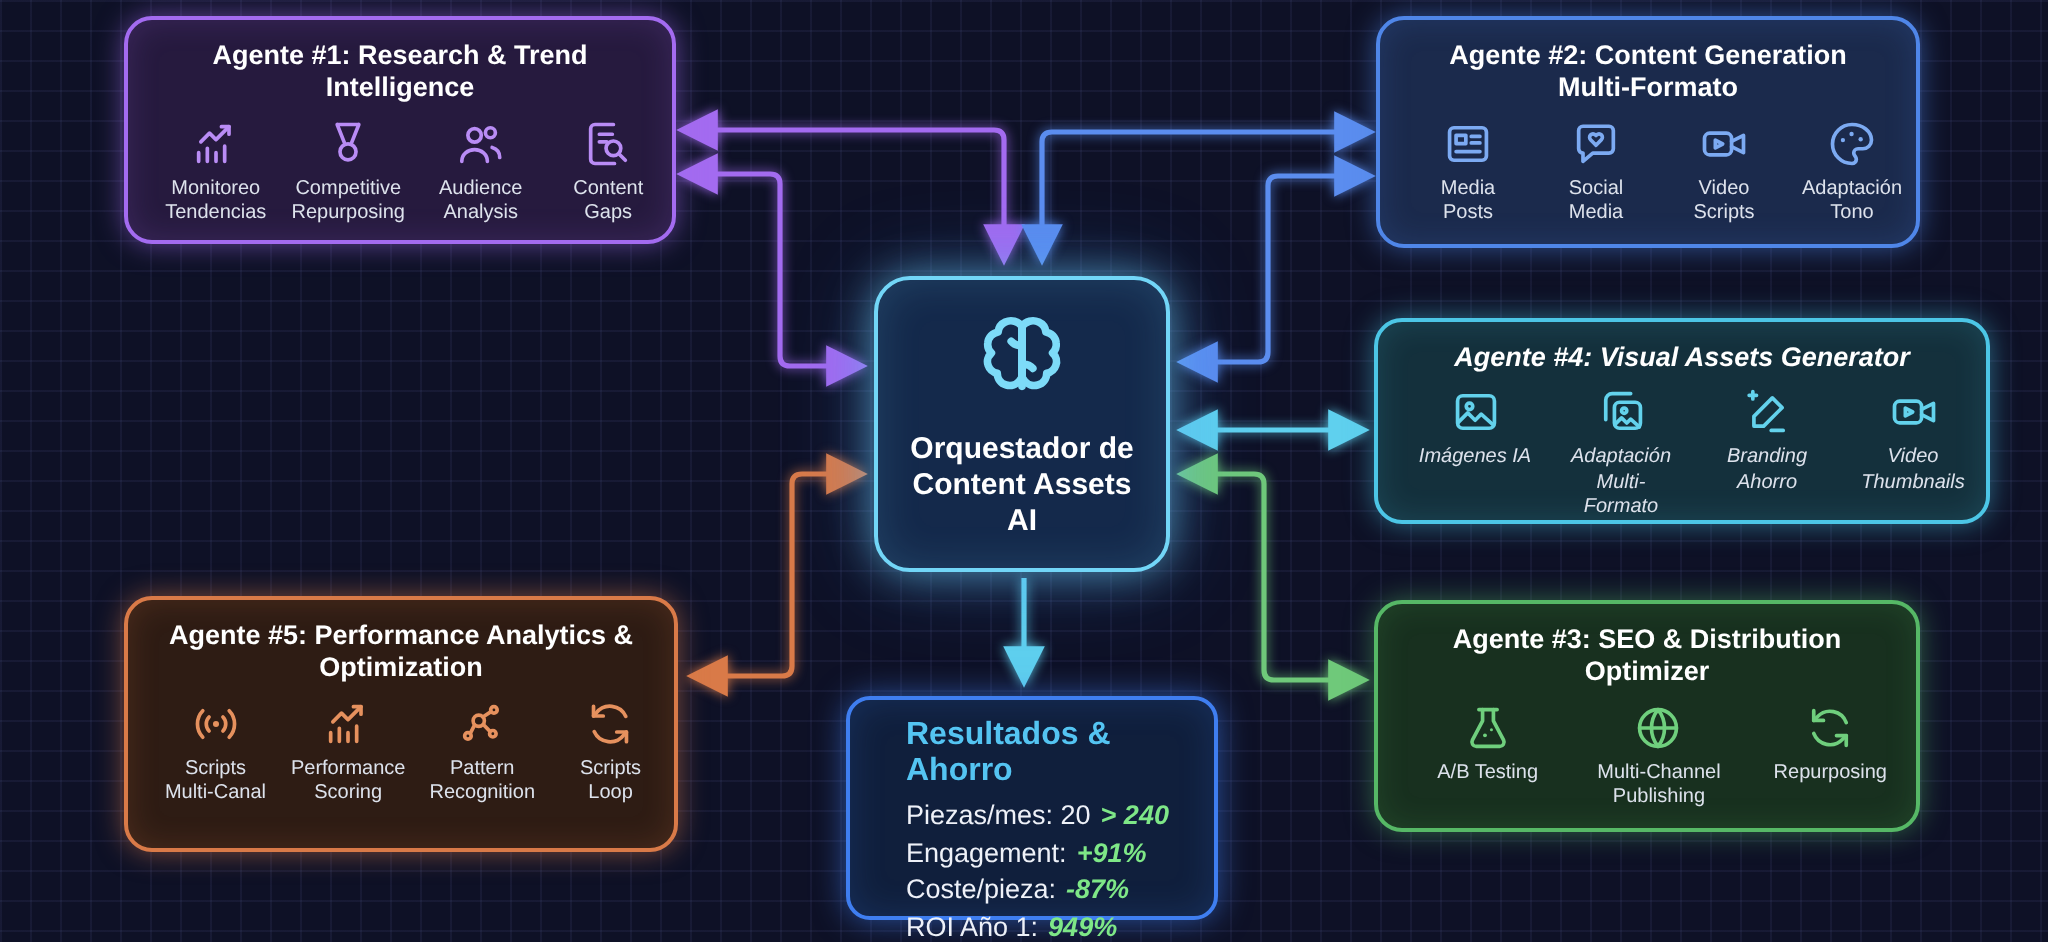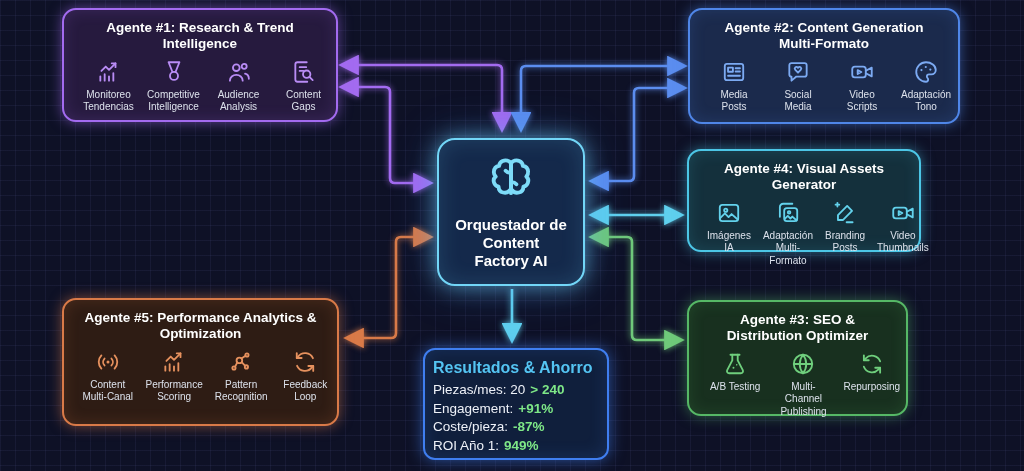--- a/index.html
+++ b/index.html
@@ -22,45 +22,45 @@
   .item svg{width:26px;height:26px;}
   .item .lbl{font-size:10px;line-height:1.25;text-align:center;color:#dde2ec;margin-top:4px;}
 
   
   #agent-1{left:62px;top:8px;width:276px;height:114px;border-color:#a36bf0;background:#261a3e;
            box-shadow:0 0 14px rgba(163,107,240,.55), inset 0 0 16px rgba(163,107,240,.18);}
   #agent-1 .item{color:#b98cf5;}
   #agent-2{left:688px;top:8px;width:272px;height:116px;border-color:#4f86e8;background:#1b2a4c;
            box-shadow:0 0 14px rgba(79,134,232,.55), inset 0 0 16px rgba(79,134,232,.18);align-items:flex-end;}
   #agent-2 .item{color:#7caaf2;}
-  #agent-4{left:687px;top:149px;width:234px;height:103px;border-color:#4cc6e6;background:#14303c;
-           box-shadow:0 0 14px rgba(76,198,230,.5), inset 0 0 16px rgba(76,198,230,.16);}
+  #agent-4{left:687px;top:159px;width:308px;height:103px;border-color:#4cc6e6;background:#14303c;
+           box-shadow:0 0 14px rgba(76,198,230,.5), inset 0 0 16px rgba(76,198,230,.16);font-style:italic;}
   #agent-4 .item{color:#63d2ec;}
-  #agent-3{left:687px;top:300px;width:221px;height:116px;border-color:#56b866;background:#18301f;
+  #agent-3{left:687px;top:300px;width:273px;height:116px;border-color:#56b866;background:#18301f;
            box-shadow:0 0 14px rgba(86,184,102,.5), inset 0 0 16px rgba(86,184,102,.16);}
   #agent-3 .item{color:#6fcf7d;}
   #agent-5{left:62px;top:298px;width:277px;height:128px;border-color:#d97a48;background:#2e1c14;
            box-shadow:0 0 14px rgba(217,122,72,.55), inset 0 0 16px rgba(217,122,72,.18);}
   #agent-5 .item{color:#e6915e;}
 
   
   #center-box{left:437px;top:138px;width:148px;height:148px;border-color:#72d6f7;background:#14294b;
               border-radius:18px;justify-content:center;
               box-shadow:0 0 22px rgba(114,214,247,.6), 0 0 46px rgba(59,130,246,.3),
                          inset 0 0 22px rgba(114,214,247,.16);}
   #center-box svg{width:54px;height:54px;color:#7ddbf8;margin-bottom:8px;}
   #center-box .title{font-size:15px;}
 
   
   #results-box{left:423px;top:348px;width:186px;height:112px;border-color:#3f7ef0;background:#101f3c;
-               border-radius:12px;align-items:flex-start;padding:9px 8px;
+               border-radius:12px;align-items:flex-start;padding:9px 28px;
                box-shadow:0 0 16px rgba(63,126,240,.6), inset 0 0 18px rgba(63,126,240,.18);}
   #results-box .rtitle{font-weight:bold;font-size:16px;color:#54c4f2;margin-bottom:4px;}
   .rrow{font-size:13.5px;line-height:1.38;color:#eef1f8;white-space:nowrap;}
-  .rrow .val{font-weight:bold;color:#7ee787;margin-left:5px;}
+  .rrow .val{font-weight:bold;color:#7ee787;margin-left:5px;font-style:italic;}
 
   
   #arrows{position:absolute;left:0;top:0;width:1024px;height:471px;pointer-events:none;}
   #arrows path.flow{fill:none;stroke-width:2.6;}
   .st-purple{stroke:#a36bf0;filter:drop-shadow(0 0 3px rgba(163,107,240,.9));}
   .st-blue{stroke:#5b8def;filter:drop-shadow(0 0 3px rgba(91,141,239,.9));}
   .st-cyan{stroke:#5fd0ee;filter:drop-shadow(0 0 3px rgba(95,208,238,.9));}
   .st-green{stroke:#6fc97a;filter:drop-shadow(0 0 3px rgba(111,201,122,.9));}
   .st-orange{stroke:#d97a48;filter:drop-shadow(0 0 3px rgba(217,122,72,.9));}
 
@@ -108,21 +108,21 @@
             <path d="M5 11l4-4 3 3 6-6"></path>
             <path d="M14.5 4H18v3.5"></path>
           </svg>
         <div class="lbl">Monitoreo Tendencias</div>
       </div>
       <div class="item">
         <svg class="ic" viewBox="0 0 24 24">
           <path d="M7 3h10M7 3l3.5 8.8M17 3l-3.5 8.8"></path>
             <circle cx="12" cy="15.6" r="3.7"></circle>
           </svg>
-        <div class="lbl">Competitive Intelligence</div>
+        <div class="lbl">Competitive Repurposing</div>
       </div>
       <div class="item">
         <svg class="ic" viewBox="0 0 24 24">
           <circle cx="9.5" cy="8" r="3.1"></circle>
             <path d="M3.6 20c0-3.2 2.7-5.4 5.9-5.4s5.9 2.2 5.9 5.4"></path>
           <circle cx="16.8" cy="6.8" r="2.3"></circle>
             <path d="M17.6 13.6c2.1.6 3.5 2.3 3.5 4.6"></path>
           </svg>
         <div class="lbl">Audience Analysis</div>
       </div>
@@ -195,21 +195,21 @@
             <path d="M9 17.5l2.8-2.8 2.4 2.4 1.8-1.8 4 3.6"></path>
           </svg>
         <div class="lbl">Adaptación Multi-Formato</div>
       </div>
       <div class="item">
         <svg class="ic" viewBox="0 0 24 24">
           <path d="M14 5.5L18.5 10 10 18.5H5.5V14z"></path>
             <path d="M5 2.6v3.4M3.3 4.3h3.4"></path>
             <path d="M13.5 20.5h5.5"></path>
           </svg>
-        <div class="lbl">Branding Posts</div>
+        <div class="lbl">Branding Ahorro</div>
       </div>
       <div class="item">
         <svg class="ic" viewBox="0 0 24 24">
           <rect x="3" y="7" width="12.5" height="10" rx="2.4"></rect>
             <path d="M15.5 13.2L21 16V8l-5.5 2.8"></path>
           <path d="M8 10.2l3.4 1.8L8 13.8z"></path>
           </svg>
         <div class="lbl">Video Thumbnails</div>
       </div>
     </div>
@@ -247,21 +247,21 @@
   </div>
 
   <div class="box" id="agent-5">
     <div class="title">Agente #5: Performance Analytics &amp; Optimization</div>
     <div class="items">
       <div class="item">
         <svg class="ic" viewBox="0 0 24 24">
           <circle cx="12" cy="12" r="1.4" fill="currentColor" stroke="none"></circle>
           <path d="M8.8 8.8a4.6 4.6 0 0 0 0 6.4M15.2 8.8a4.6 4.6 0 0 1 0 6.4M5.9 5.9a8.8 8.8 0 0 0 0 12.2M18.1 5.9a8.8 8.8 0 0 1 0 12.2"></path>
           </svg>
-        <div class="lbl">Content Multi-Canal</div>
+        <div class="lbl">Scripts Multi-Canal</div>
       </div>
       <div class="item">
         <svg class="ic" viewBox="0 0 24 24">
           <path d="M4 20v-4M8 20v-6M12 20v-4M16 20v-7"></path>
             <path d="M5 11l4-4 3 3 6-6"></path>
             <path d="M14.5 4H18v3.5"></path>
           </svg>
         <div class="lbl">Performance Scoring</div>
       </div>
       <div class="item">
@@ -274,32 +274,32 @@
           </svg>
         <div class="lbl">Pattern Recognition</div>
       </div>
       <div class="item">
         <svg class="ic" viewBox="0 0 24 24">
           <path d="M19.3 8.5A8 8 0 0 0 5.6 7L4.4 8.3"></path>
             <path d="M4.4 3.8v4.5h4.5"></path>
           <path d="M4.7 15.5A8 8 0 0 0 18.4 17l1.2-1.3"></path>
             <path d="M19.6 20.2v-4.5h-4.5"></path>
           </svg>
-        <div class="lbl">Feedback Loop</div>
+        <div class="lbl">Scripts Loop</div>
       </div>
     </div>
   </div>
 
   <div class="box" id="center-box">
     <svg class="ic" viewBox="0 0 24 24">
       <path d="M12 5c-.8-1.2-2.4-1.6-3.7-1-.9.4-1.5 1.2-1.6 2.2-1.2.2-2.2 1.2-2.3 2.5-.1.8.2 1.6.8 2.2-.8.7-1.1 1.8-.7 2.8.3.9 1.1 1.5 2 1.7 0 1.2.8 2.3 2 2.6 1.1.3 2.3-.1 3-1l.5-.7z"></path>
       <path d="M12 5c.8-1.2 2.4-1.6 3.7-1 .9.4 1.5 1.2 1.6 2.2 1.2.2 2.2 1.2 2.3 2.5.1.8-.2 1.6-.8 2.2.8.7 1.1 1.8.7 2.8-.3.9-1.1 1.5-2 1.7 0 1.2-.8 2.3-2 2.6-1.1.3-2.3-.1-3-1l-.5-.7z"></path>
       <path d="M12 5v13.3M12 9.2c-1 .1-1.8-.2-2.4-.9M12 13.4c1-.1 1.8.2 2.4.9"></path>
       </svg>
-    <div class="title">Orquestador de Content Factory AI</div>
+    <div class="title">Orquestador de Content Assets AI</div>
   </div>
 
   <div class="box" id="results-box">
     <div class="rtitle">Resultados &amp; Ahorro</div>
     <div class="rrow">
       <span>Piezas/mes: 20</span><span class="val">&gt; 240</span>
     </div>
     <div class="rrow">
       <span>Engagement:</span><span class="val">+91%</span>
     </div>

